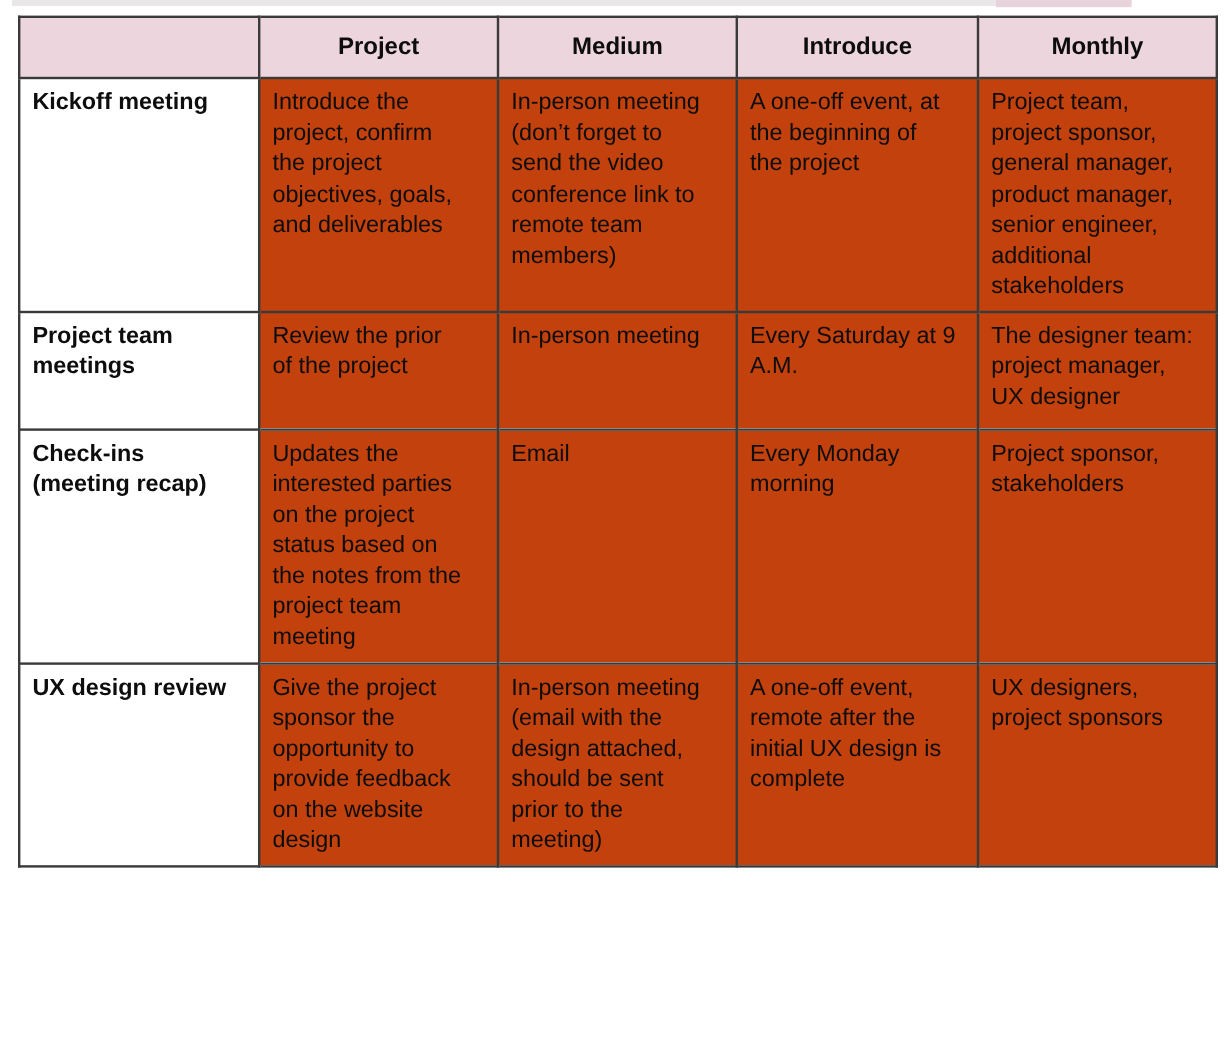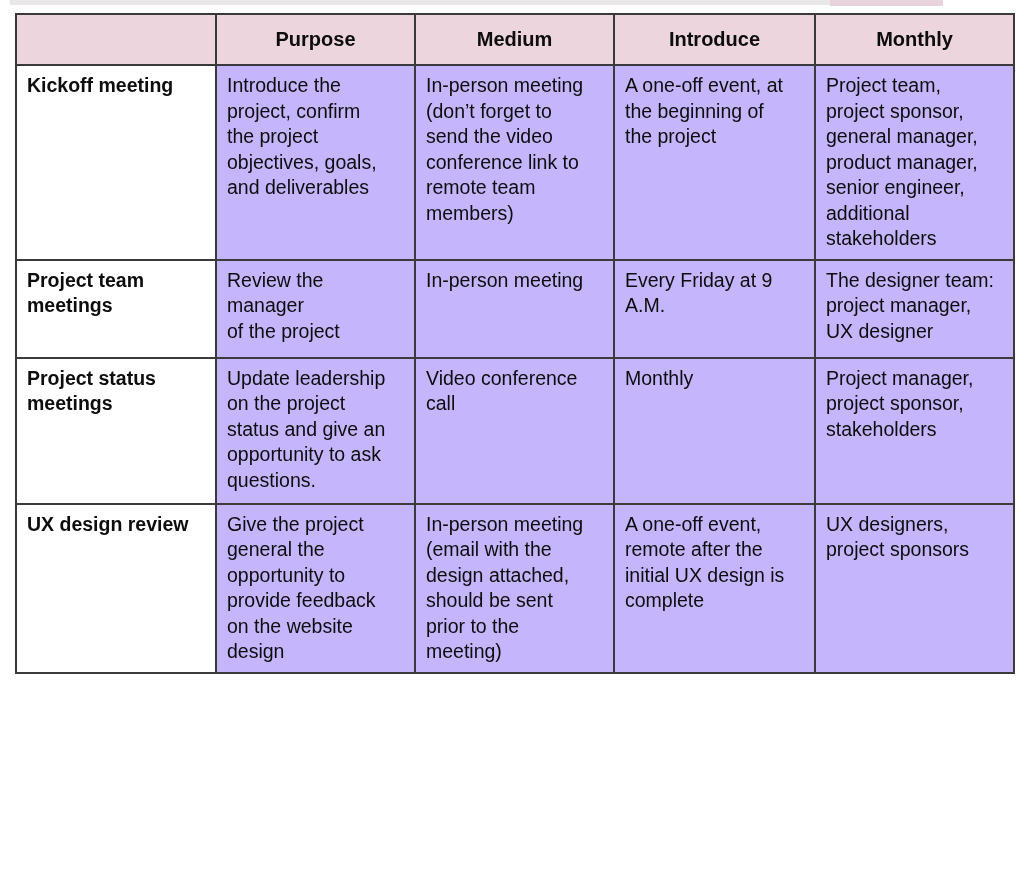--- a/index.html
+++ b/index.html
@@ -51,41 +51,41 @@
     padding: 4px 6px;
     height: 41px;
   }
   .comm-plan tbody th {
     font-weight: bold;
     background: #ffffff;
     border-radius: 10px;
   }
   .comm-plan tbody td {
     font-weight: normal;
-    background: #c4b5fd;
+    background: #c2410c;
   }
 </style>
 </head>
 <body>
 
 <div class="crop-strip-gray"></div>
 <div class="crop-strip-pink"></div>
 
 <table class="comm-plan">
   <colgroup>
     <col style="width:200px">
     <col style="width:199px">
     <col style="width:199px">
     <col style="width:201px">
     <col style="width:199px">
   </colgroup>
   <thead>
     <tr style="height:49px">
       <th></th>
-      <th>Purpose</th>
+      <th>Project</th>
       <th>Medium</th>
       <th>Introduce</th>
       <th>Monthly</th>
     </tr>
   </thead>
   <tbody>
     <tr style="height:193px">
       <th>Kickoff meeting</th>
       <td>Introduce the
 project, confirm
@@ -105,48 +105,49 @@
 project sponsor,
 general manager,
 product manager,
 senior engineer,
 additional
 stakeholders</td>
     </tr>
     <tr style="height:98px">
       <th>Project team
 meetings</th>
-      <td>Review the manager
+      <td>Review the prior
 of the project</td>
       <td>In-person meeting</td>
-      <td>Every Friday at 9
+      <td>Every Saturday at 9
 A.M.</td>
       <td>The designer team:
 project manager,
 UX designer</td>
     </tr>
-    <tr style="height:146px">
-      <th>Project status
-meetings</th>
-      <td>Update leadership
+    <tr style="height:195px">
+      <th>Check-ins
+(meeting recap)</th>
+      <td>Updates the
+interested parties
 on the project
-status and give an
-opportunity to ask
-questions.</td>
-      <td>Video conference
-call</td>
-      <td>Monthly</td>
-      <td>Project manager,
-project sponsor,
+status based on
+the notes from the
+project team
+meeting</td>
+      <td>Email</td>
+      <td>Every Monday
+morning</td>
+      <td>Project sponsor,
 stakeholders</td>
     </tr>
     <tr style="height:136px">
       <th>UX design review</th>
       <td>Give the project
-general the
+sponsor the
 opportunity to
 provide feedback
 on the website
 design</td>
       <td>In-person meeting
 (email with the
 design attached,
 should be sent
 prior to the
 meeting)</td>

